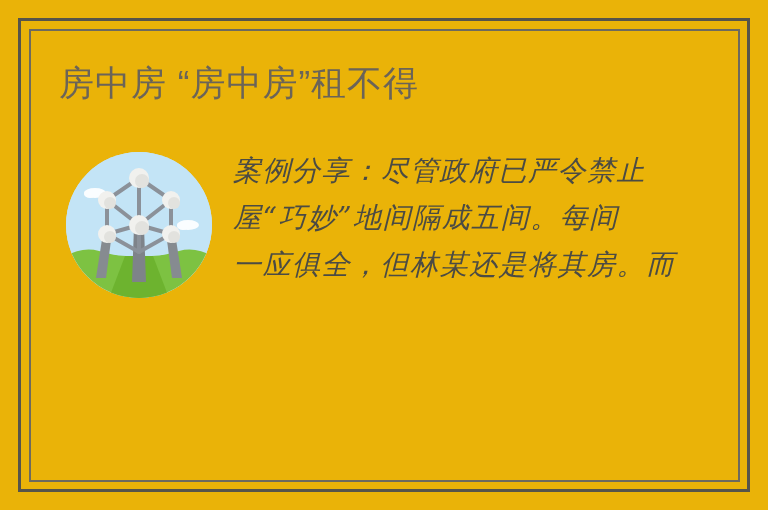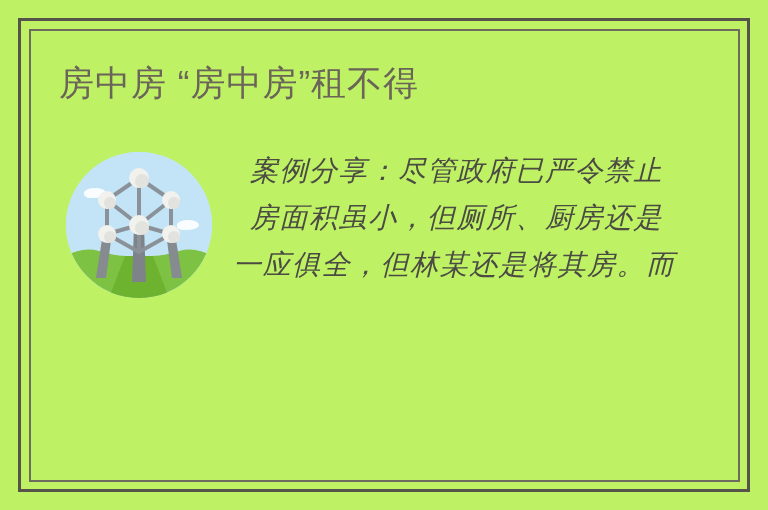--- a/index.html
+++ b/index.html
@@ -13,21 +13,21 @@
     font-family: "Liberation Sans", sans-serif;
     overflow: hidden;
   }
 
   .page {
     position: absolute;
     left: 0;
     top: 0;
     width: 768px;
     height: 510px;
-    background: #bef264;
+    background: #eab308;
   }
 
   
   .frame-outer {
     position: absolute;
     left: 18px;
     top: 18px;
     width: 732px;
     height: 474px;
     border: 3px solid #56544a;
@@ -94,21 +94,20 @@
     width: 430px;
   }
   .body-line {
     font-family: "DejaVu Serif", "Liberation Serif", serif;
     font-size: 28px;
     line-height: 47px;
     color: #4b4b44;
     letter-spacing: 1.5px;
     white-space: nowrap;
     font-style: italic;
-    text-align: right;
   }
 </style>
 </head>
 <body>
 
 <div class="page">
 
   <div class="frame-outer"></div>
   <div class="frame-inner"></div>
 
@@ -169,18 +168,18 @@
             <circle cx="44" cy="85" r="6" fill="#e2e2de"></circle>
             <circle cx="105" cy="82" r="9" fill="#f1f1ee"></circle>
             <circle cx="108" cy="85" r="6" fill="#e2e2de"></circle>
           </g>
         </svg>
       </div>
     </div>
 
     <div class="body-text">
       <div class="body-line">案例分享：尽管政府已严令禁止</div>
-      <div class="body-line">房面积虽小，但厕所、厨房还是</div>
+      <div class="body-line">屋“巧妙”地间隔成五间。每间</div>
       <div class="body-line">一应俱全，但林某还是将其房。而</div>
     </div>
 
   </div>
 </div>
 
 </body></html>

